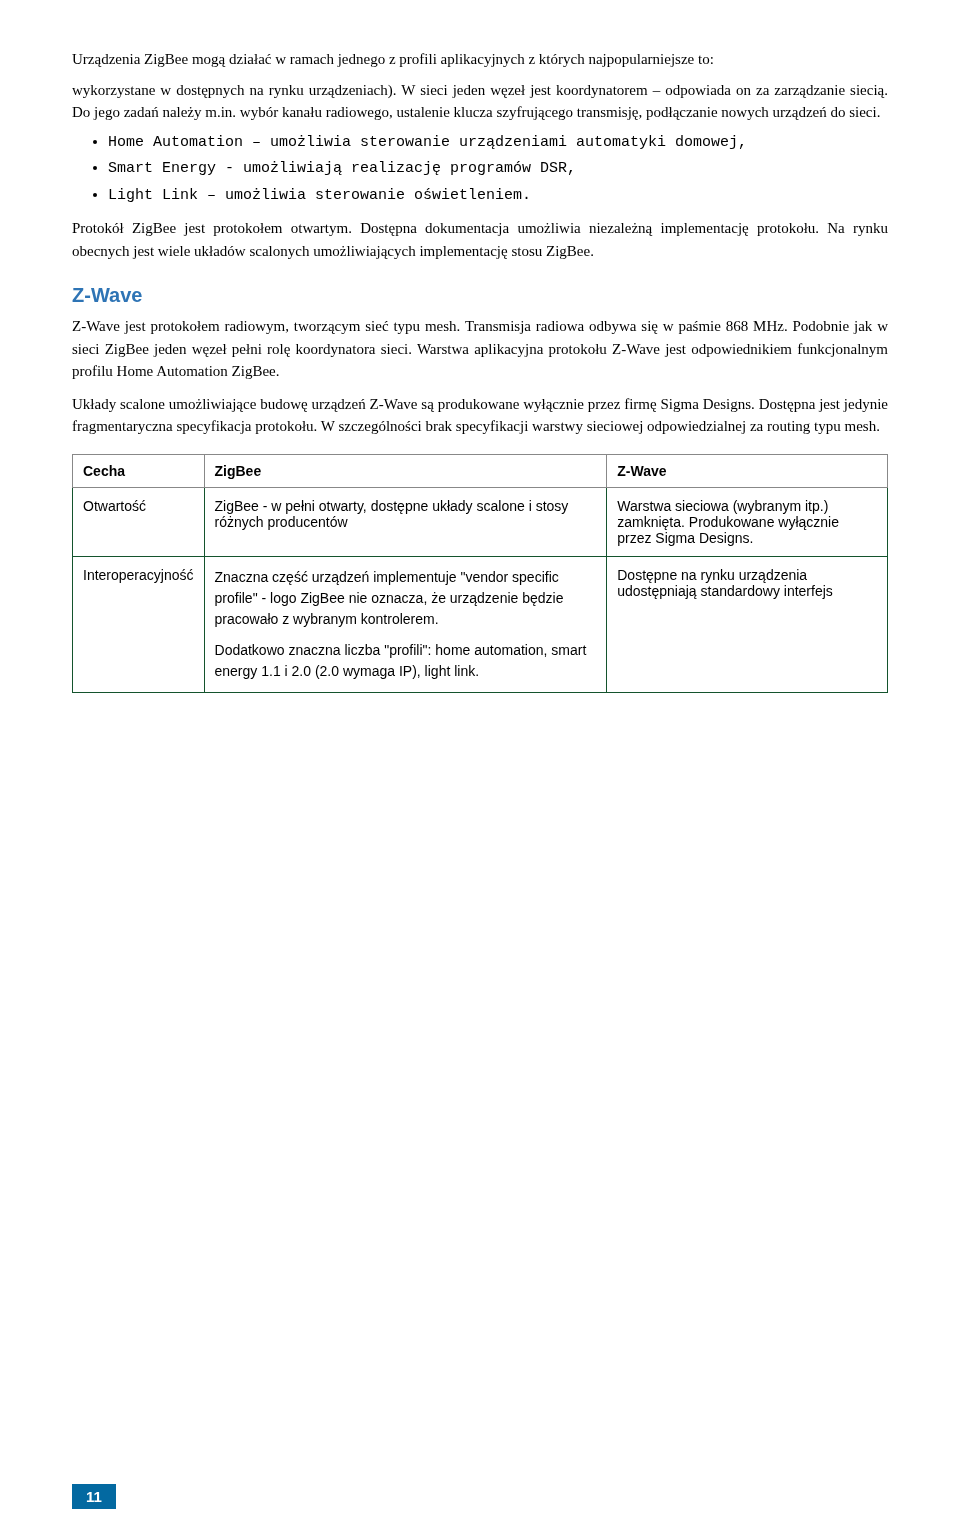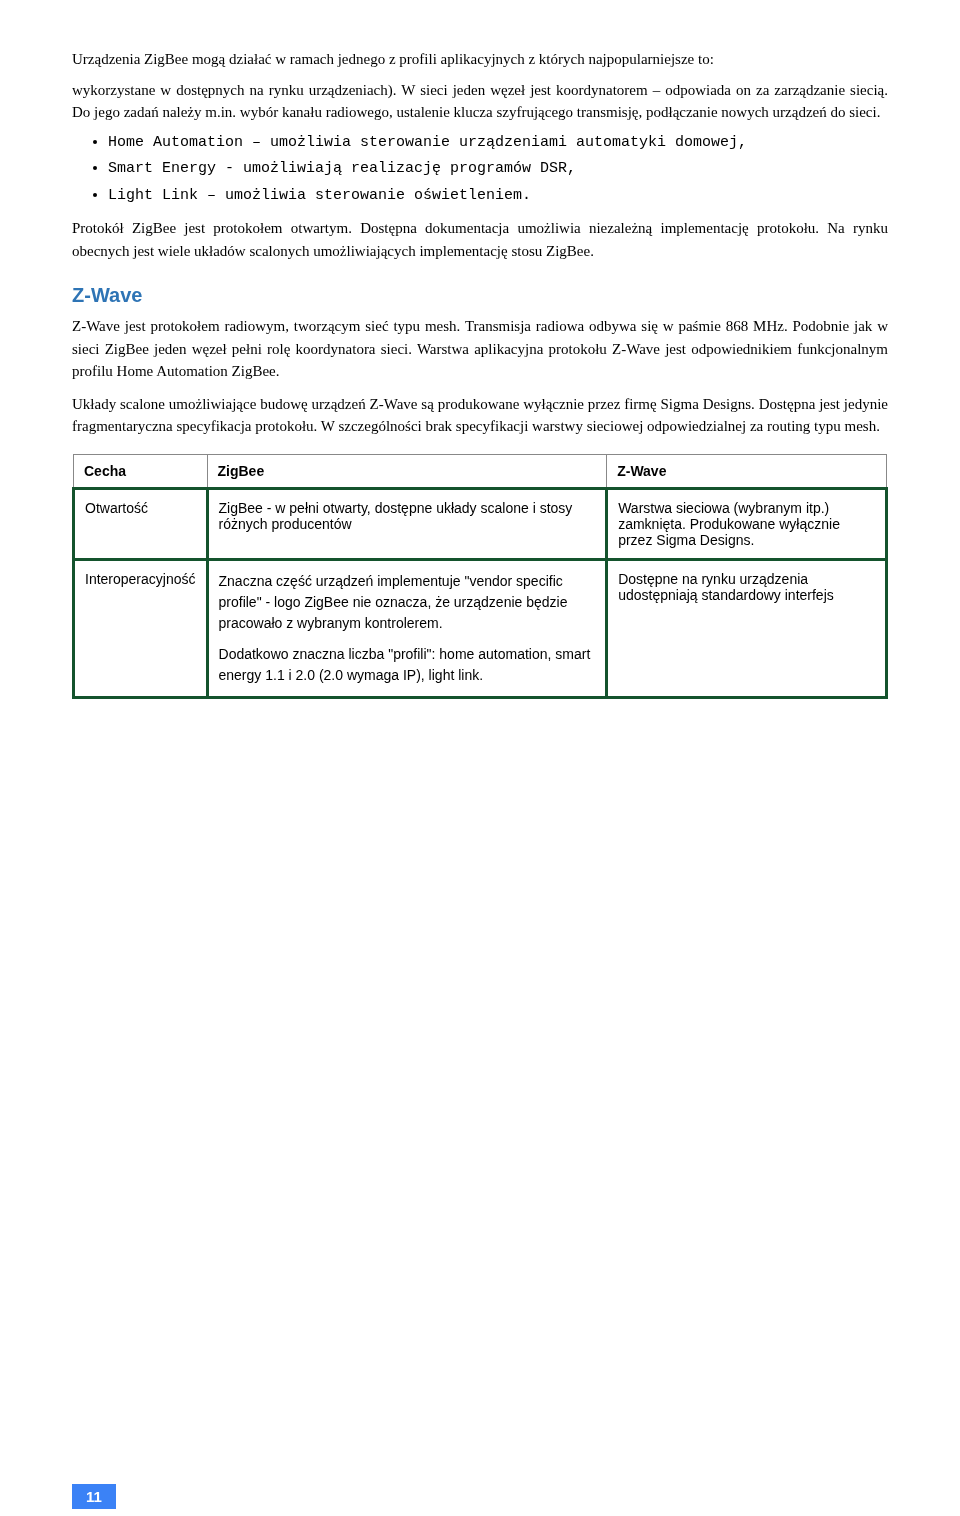--- a/index.html
+++ b/index.html
@@ -54,36 +54,36 @@
       font-family: Arial, sans-serif;
     }
     table.comparison th {
       border: 1px solid #888;
       padding: 8px 10px;
       text-align: left;
       font-weight: bold;
       background: #fff;
     }
     table.comparison td {
-      border: 3px solid #14532d;
+      border: 1px solid #14532d;
       padding: 10px 10px;
       text-align: left;
       vertical-align: top;
     }
     .page-number-bar {
       position: absolute;
       bottom: 0;
       left: 0;
       right: 0;
       height: 40px;
       display: flex;
       align-items: center;
     }
     .page-number-box {
-      background: #3b82f6;
+      background: #0369a1;
       color: #fff;
       font-size: 15px;
       font-weight: bold;
       padding: 4px 14px;
       margin-left: 72px;
       font-family: Arial, sans-serif;
     }
   </style>
 </head>
 <body>

